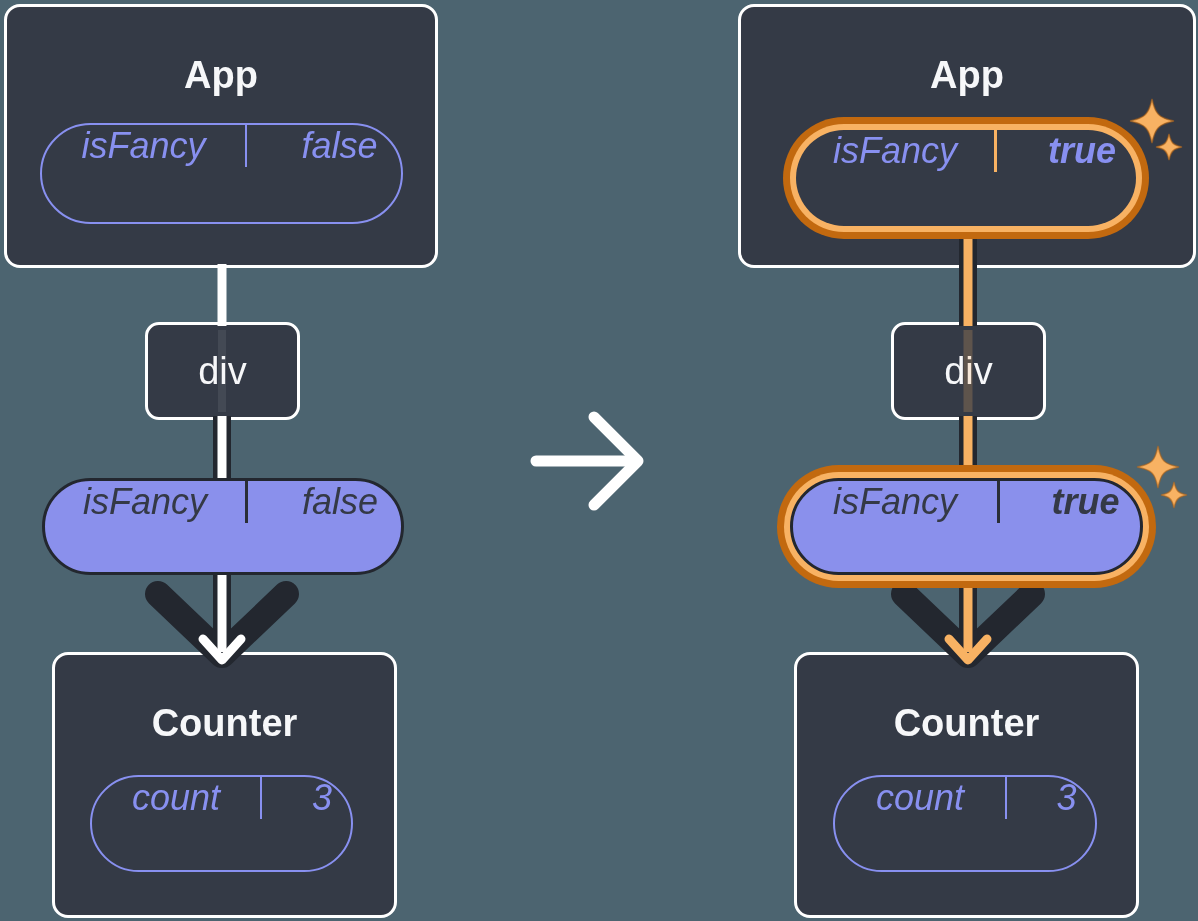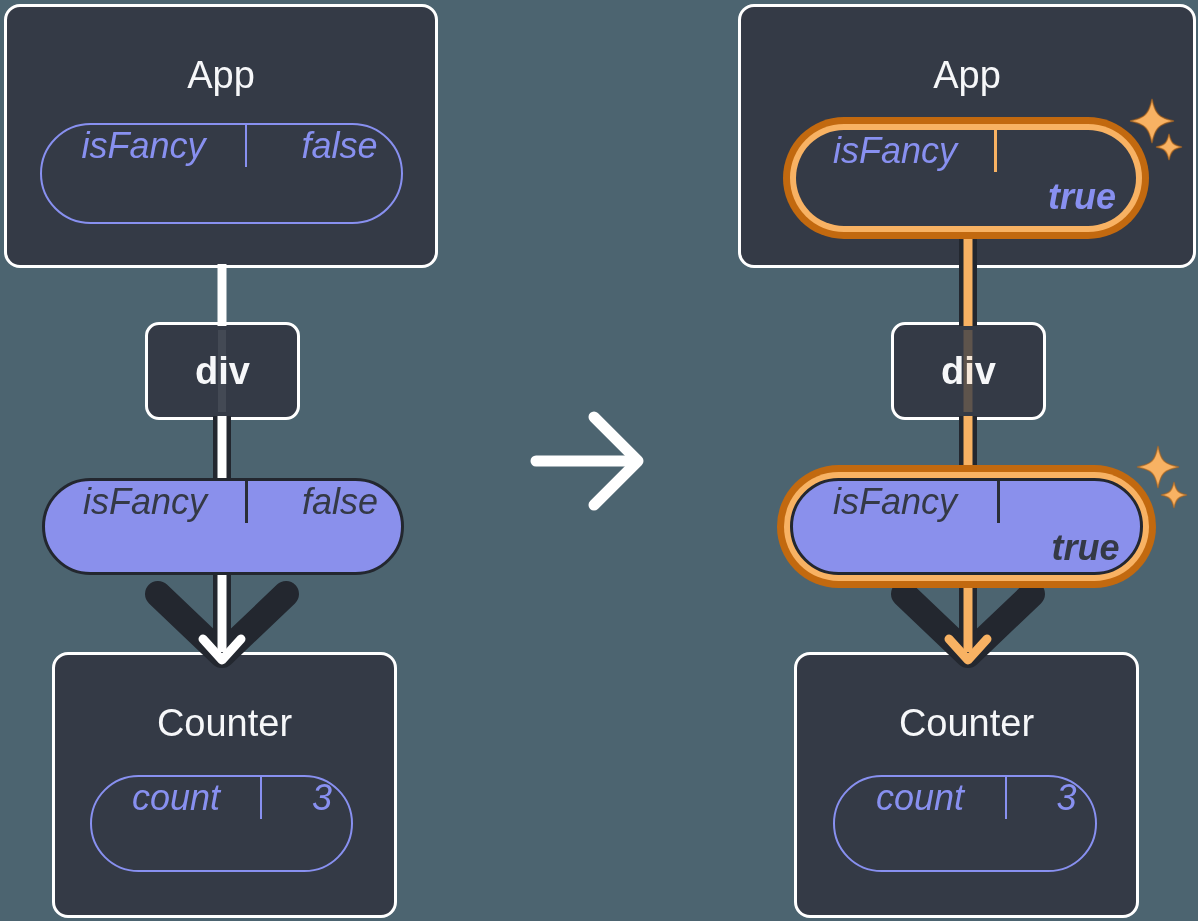--- a/index.html
+++ b/index.html
@@ -21,27 +21,27 @@
   }
   .layer{position:absolute;left:0;top:0;width:1198px;height:921px;}
   .links{z-index:5;pointer-events:none;}
   .card{
     position:absolute;background:var(--card-bg);
     border:3px solid var(--card-border);border-radius:16px;z-index:1;
     box-sizing:border-box;
   }
   .card-title{
     position:absolute;left:0;right:0;top:46px;text-align:center;
-    color:#F6F7F9;font-size:38px;font-weight:400;line-height:44px;
+    color:#F6F7F9;font-size:38px;font-weight:700;line-height:44px;
   }
   .nodebox{
     position:absolute;background:var(--card-bg);
     border:3px solid var(--card-border);border-radius:14px;z-index:1;
     box-sizing:border-box;display:flex;align-items:center;justify-content:center;
-    color:#F6F7F9;font-size:38px;font-weight:700;
+    color:#F6F7F9;font-size:38px;font-weight:400;
   }
   .pill{
     position:absolute;border-radius:999px;z-index:10;
     box-sizing:border-box;display:flex;align-items:flex-start;overflow:hidden;font-style:italic;
   }
   .pill.outline{border:2.5px solid var(--purple);background:transparent;}
   .pill.filled{border:3px solid var(--dark);background:var(--purple-fill);}
   .pill.dark-fill{background:var(--card-bg);}
   .pill.glow{
     overflow:hidden;
@@ -50,21 +50,21 @@
   .pill .sec{
     display:flex;align-items:center;justify-content:center;
     font-size:36px;box-sizing:border-box;
   }
   .pill .sec.grow{flex:1;padding-left:31px;}
   .pill.outline .sec.first{border-right:2.5px solid var(--purple);}
   .pill.filled .sec.first{border-right:3px solid #2A2E37;}
   .pill.dark-fill .sec.first{border-right:3px solid var(--orange-light);}
   .t-purple{color:var(--purple);}
   .t-dark{color:var(--dark-text);}
-  .bold{font-weight:700;margin-top:46px;}
+  .bold{font-weight:700;}
 
   .stroke-dark{stroke:var(--dark);}
   .stroke-white{stroke:var(--white);}
   .stroke-orange{stroke:var(--orange-light);}
   .ghost-w{stroke:var(--white);opacity:0.08;}
   .ghost-o{stroke:var(--orange-light);opacity:0.22;}
   .w8{stroke-width:8px;}
   .w9{stroke-width:9px;}
   .w11{stroke-width:11px;}
   .w18{stroke-width:18px;}

